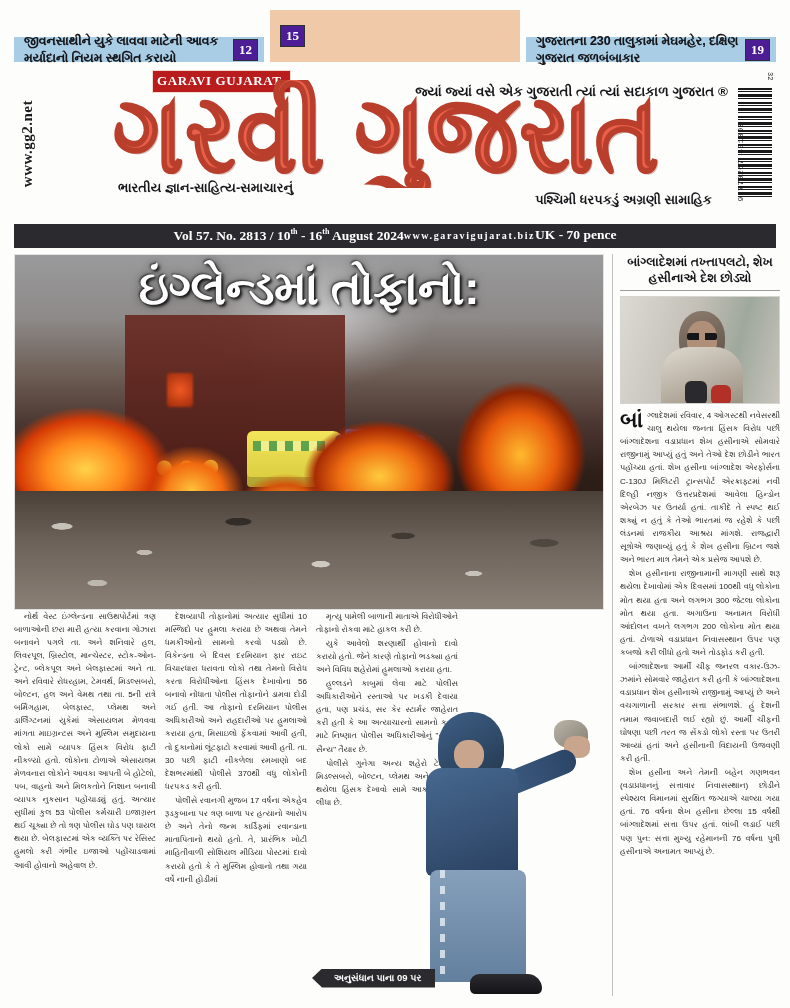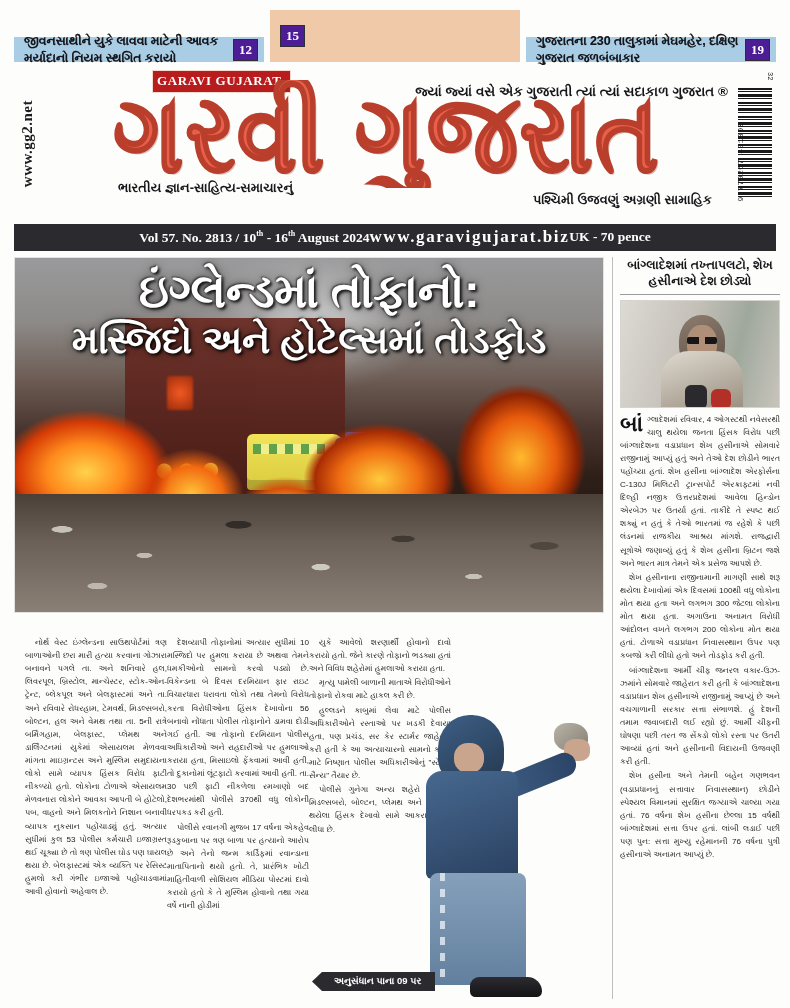--- a/index.html
+++ b/index.html
@@ -217,21 +217,21 @@
     display: flex;
     align-items: center;
     justify-content: center;
     padding: 3px 10px 4px 10px;
     font-family: "Liberation Serif", "DejaVu Serif", serif;
     font-weight: 700;
     font-size: 13.5px;
   }
   .info-bar .mid {
     letter-spacing: 1.6px;
-    font-size: 17px;
+    font-size: 10px;
   }
   .info-bar sup { font-size: 8px; }
 
   
   .content {
     display: flex;
     margin: 6px 14px 0 14px;
     gap: 8px;
     height: 742px;
   }
@@ -379,25 +379,25 @@
     text-shadow:
       2px 2px 3px rgba(0,0,0,.85),
       -1px -1px 2px rgba(0,0,0,.6),
       0 0 10px rgba(0,0,0,.5);
     white-space: nowrap;
   }
 
   
   .article {
     position: relative;
-    margin-top: 23px;
+    margin-top: 0;
     flex: 1;
     display: flex;
-    overflow: hidden;
-    justify-content: center;
+    gap: 9px;
+    overflow: hidden;
   }
   .col {
     width: 142px;
     flex: 0 0 142px;
     font-size: 8.1px;
     line-height: 1.62;
     text-align: justify;
     color: #1d1d21;
     overflow: hidden;
     position: relative;
@@ -595,21 +595,21 @@
       <span>www.gg2.net</span>
     </div>
 
     <div class="masthead-center">
       <div class="brand-badge">GARAVI GUJARAT</div>
       <div class="tagline-top">જ્યાં જ્યાં વસે એક ગુજરાતી ત્યાં ત્યાં સદાકાળ ગુજરાત ®</div>
       <div class="logo-wrap">
         <div class="logo-text">ગરવી ગુજરાત</div>
       </div>
       <div class="sub-left">ભારતીય જ્ઞાન-સાહિત્ય-સમાચારનું</div>
-      <div class="sub-right">પશ્ચિમી ઉજવણું અગ્રણી સામાહિક</div>
+      <div class="sub-right">પશ્ચિમી ધરપકડું અગ્રણી સામાહિક</div>
     </div>
 
     <div class="barcode-zone">
       <div class="barcode">
         <div class="barcode-num">9 770267 401008</div>
       </div>
       <div class="barcode-code" style="position:absolute;top:4px;right:2px;">32</div>
     </div>
   </div>
 
@@ -631,35 +631,34 @@
         <div class="hero-building"></div>
         <div class="hero-van"></div>
         <div class="hero-van2"></div>
         <div class="hero-police"></div>
         <div class="hero-fire"></div>
         <div class="hero-ground"></div>
         <div class="hero-debris"></div>
 
         <div class="headline">
           <div class="headline-1">ઇંગ્લેન્ડમાં તોફાનો:</div>
-          <div class="headline-2">મસ્જિદો અને હોટેલ્સમાં તોડફોડ</div>
         </div>
       </div>
 
       <div class="article">
         <div class="col">
           <p>નોર્થ વેસ્ટ ઇંગ્લેન્ડના સાઉથપોર્ટમાં ત્રણ બાળાઓની છરા મારી હત્યા કરવાના ગોઝારા બનાવને પગલે તા. અને શનિવારે હલ, લિવરપૂલ, બ્રિસ્ટોલ, માન્ચેસ્ટર, સ્ટોક-ઓન-ટ્રેન્ટ, બ્લેકપૂલ અને બેલફાસ્ટમાં અને તા. અને રવિવારે રોધરહામ, ટેમવર્થ, મિડલ્સબરો, બોલ્ટન, હલ અને વેમથ તથા તા. 5ની રાત્રે બર્મિંગહામ, બેલફાસ્ટ, પ્લેમથ અને ડાર્લિંગ્ટનમાં યુકેમાં એસાયલમ મેળવવા માંગતા માઇગ્રન્ટસ અને મુસ્લિમ સમુદાયના લોકો સામે વ્યાપક હિંસક વિરોધ ફાટી નીકળ્યો હતો. લોકોના ટોળાએ એસાયલમ મેળવનારા લોકોને આવકા આપતી બે હોટેલો, પબ, વાહનો અને મિલકતોને નિશાન બનાવી વ્યાપક નુકસાન પહોંચાડ્યું હતું. અત્યાર સુધીમાં કુલ 53 પોલીસ કર્મચારી ઇજાગ્રસ્ત થઈ ચૂક્યા છે તો ત્રણ પોલીસ ઘોડ પણ ઘાયલ થયા છે. બેલફાસ્ટમાં એક વ્યક્તિ પર રેસિસ્ટ હુમલો કરી ગંભીર ઇજાઓ પહોંચાડવામાં આવી હોવાનો અહેવાલ છે.</p>
         </div>
         <div class="col">
           <p>દેશવ્યાપી તોફાનોમાં અત્યાર સુધીમાં 10 મસ્જિદો પર હુમલા કરાયા છે અથવા તેમને ધમકીઓનો સામનો કરવો પડ્યો છે. વિકેન્ડના બે દિવસ દરમિયાન ફાર રાઇટ વિચારધારા ધરાવતા લોકો તથા તેમનો વિરોધ કરતા વિરોધીઓના હિંસક દેખાવોના 56 બનાવો નોંધાતા પોલીસ તોફાનોને ડામવા દોડી ગઈ હતી. આ તોફાનો દરમિયાન પોલીસ અધિકારીઓ અને રાહદારીઓ પર હુમલાઓ કરાયા હતા, મિસાઇલો ફેંકવામાં આવી હતી, તો દુકાનોમાં લૂંટફાટો કરવામાં આવી હતી. તા. 30 પછી ફાટી નીકળેલા રમખાણો બદ દેશભરમાંથી પોલીસે 370થી વધુ લોકોની ધરપકડ કરી હતી.</p>
           <p>પોલીસે રવાનગી મુજબ 17 વર્ષના એકહેવ રૂડકુબાના પર ત્રણ બાળા પર હત્યાનો આરોપ છે અને તેનો જન્મ કાર્ડિફમાં રવાન્ડાના માતાપિતાનો થયો હતો. તે, પ્રારંભિક ખોટી માહિતીવાળી સોશિયલ મીડિયા પોસ્ટમાં દાવો કરાયો હતો કે તે મુસ્લિમ હોવાનો તથા ગયા વર્ષે નાની હોડીમાં</p>
         </div>
         <div class="col">
+          <p>મૃત્યુ પામેલી બાળાની માતાએ વિરોધીઓને તોફાનો રોકવા માટે હાકલ કરી છે.</p>
           <p>યુકે આવેલો શરણાર્થી હોવાનો દાવો કરાયો હતો. જેને કારણે તોફાનો ભડક્યા હતાં અને વિવિધ શહેરોમાં હુમલાઓ કરાયા હતા.</p>
-          <p>મૃત્યુ પામેલી બાળાની માતાએ વિરોધીઓને તોફાનો રોકવા માટે હાકલ કરી છે.</p>
           <p>હુલ્લડને કાબુમાં લેવા માટે પોલીસ અધિકારીઓને રસ્તાઓ પર ખડકી દેવાયા હતા, પણ પ્રચંડ, સર કેર સ્ટાર્મર જાહેરાત કરી હતી કે આ અત્યાચારનો સામનો કરવા માટે નિષ્ણાત પોલીસ અધિકારીઓનું "સ્ટેન્ડી સૈન્ય" તૈયાર છે.</p>
           <p>પોલીસે ગુનેગા અન્ય શહેરો ટેમવર્થ, મિડલ્સબરો, બોલ્ટન, પ્લેમથ અને વેમથમાં થયેલા હિંસક દેખાવો સામે આકરા પગલાં લીધા છે.</p>
         </div>
         <div class="col"></div>
 
         <div class="cutout">
           <div class="cut-rock"></div>
           <div class="cut-hand"></div>
           <div class="cut-arm"></div>
           <div class="cut-hood"></div>

